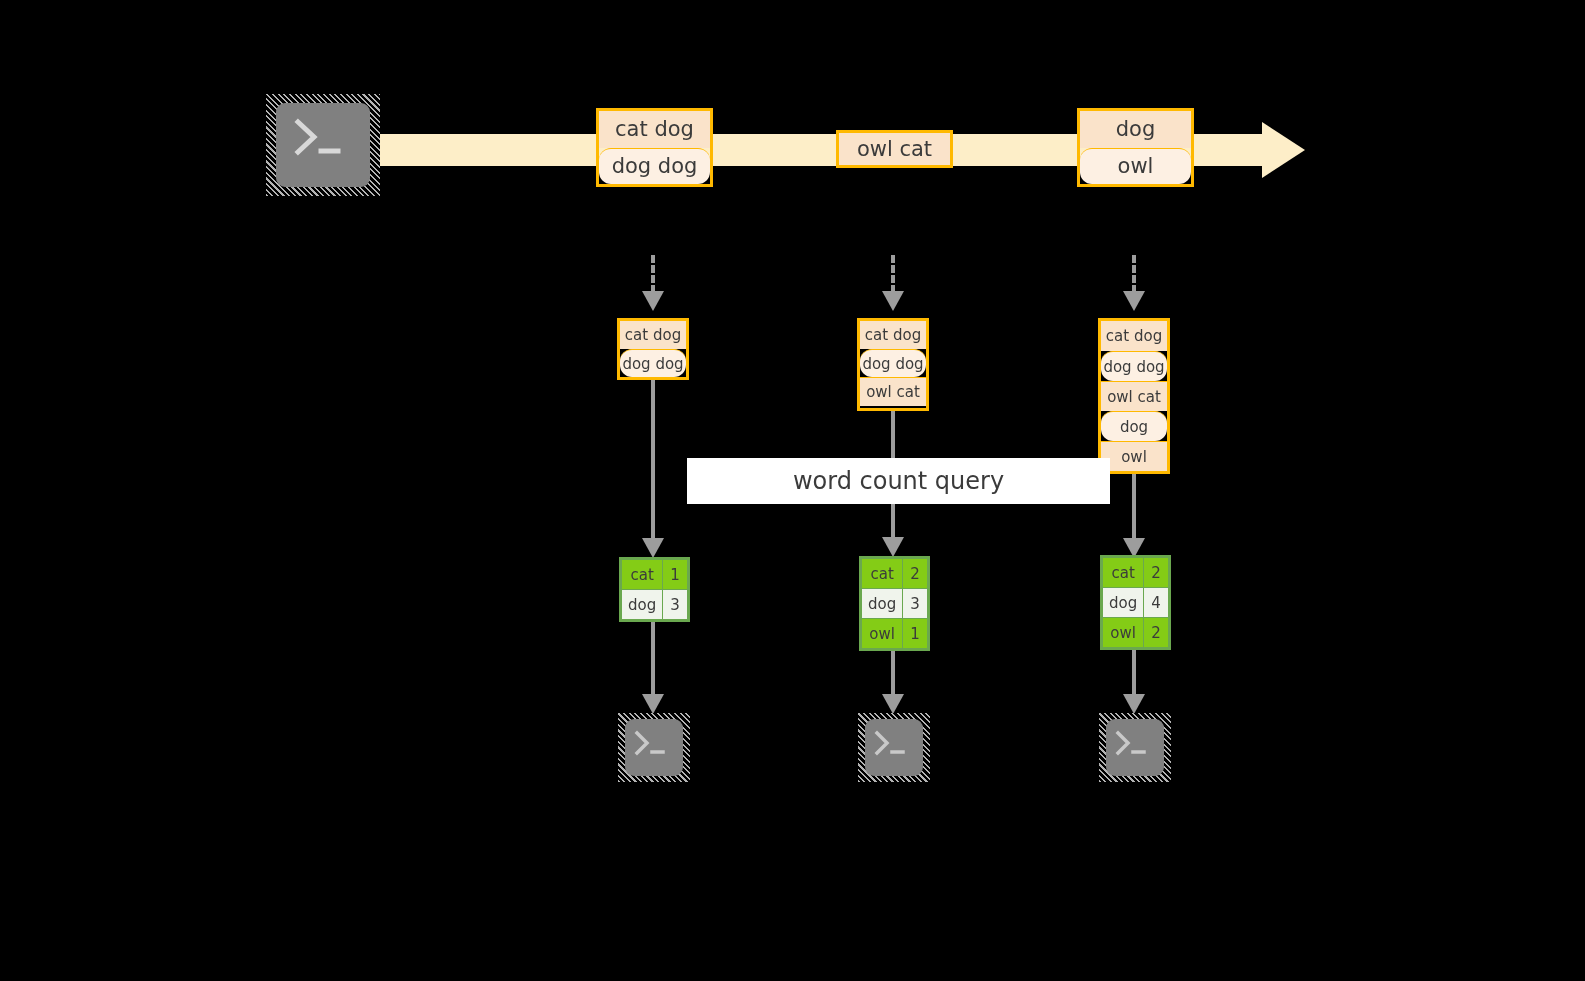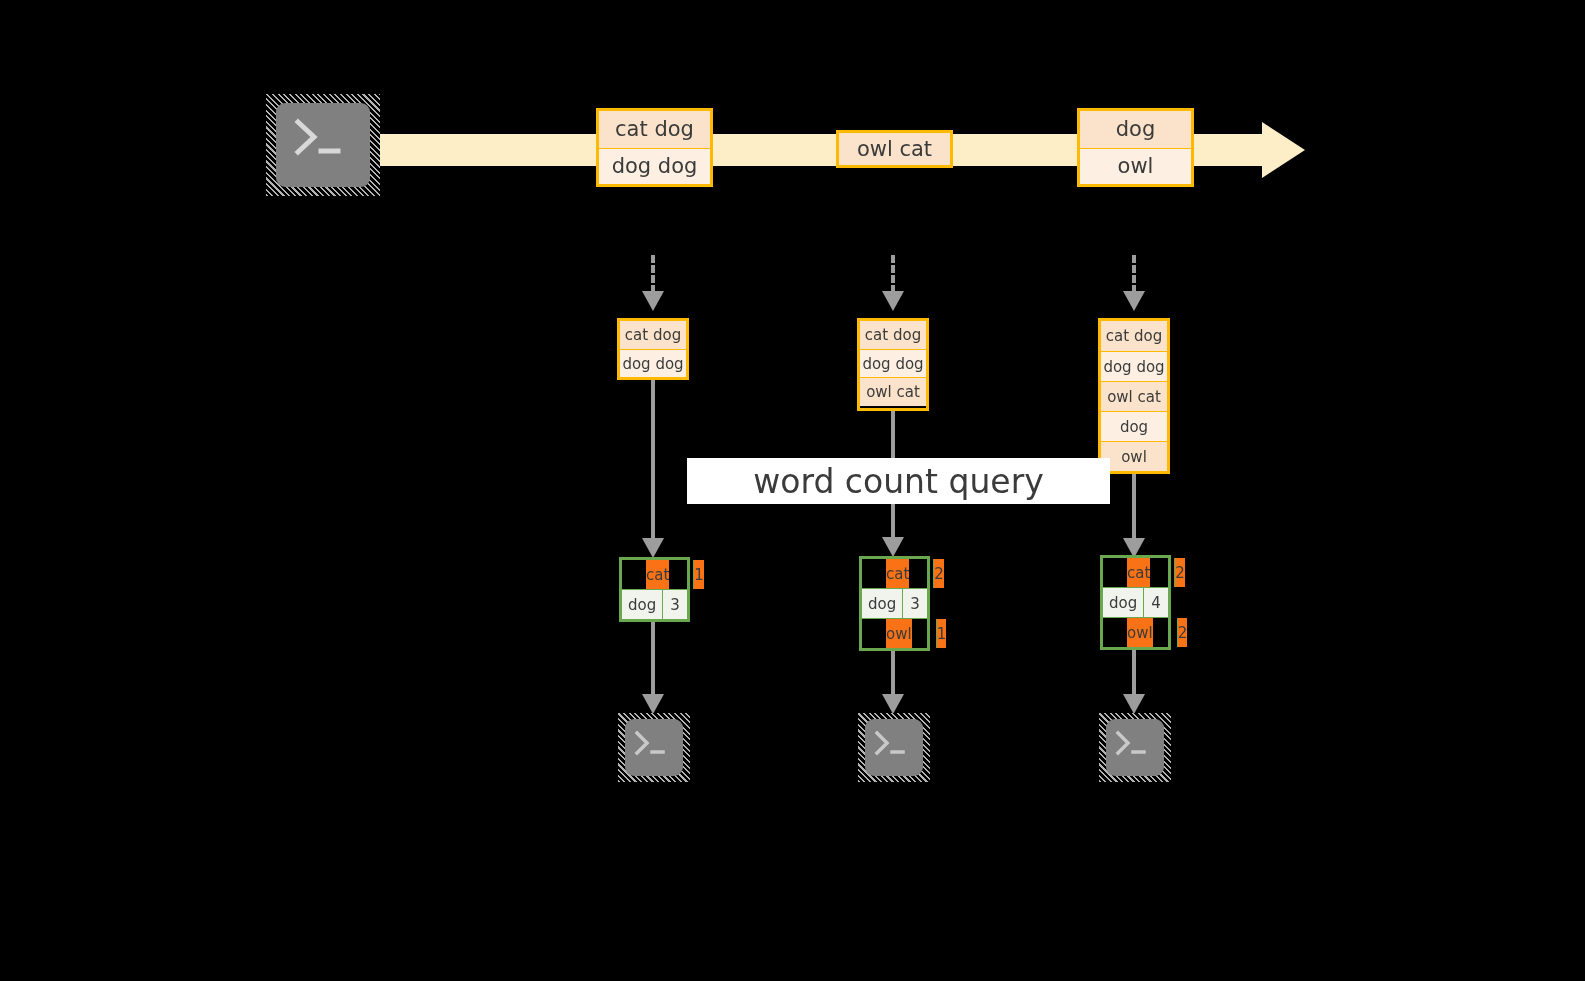--- a/index.html
+++ b/index.html
@@ -23,32 +23,32 @@
   .term svg{position:absolute;}
 
   
   .obox{position:absolute;box-sizing:border-box;border:3px solid #ffb900;
         display:flex;flex-direction:column;}
   .obox .row{box-sizing:border-box;display:flex;align-items:center;
              justify-content:center;color:#3b3b3b;white-space:nowrap;
              border-top:1.5px solid #ffb900;}
   .obox .row:first-child{border-top:none;}
   .obox .row.dark{background:#fae3ca;}
-  .obox .row.light{background:#fdf0e3;}
+  .obox .row.light{background:#fdf0e3;border-radius:12px;}
 
   
   .gtab{position:absolute;box-sizing:border-box;border:3px solid #6aa84f;
         display:flex;flex-direction:column;}
   .gtab .grow{box-sizing:border-box;display:flex;flex:1 1 auto;
               border-top:1.5px solid #6aa84f;}
   .gtab .grow:first-child{border-top:none;}
   .gtab .gw,.gtab .gc{box-sizing:border-box;display:flex;align-items:center;
               justify-content:center;color:#3b3b3b;white-space:nowrap;}
   .gtab .gc{border-left:1.5px solid #6aa84f;}
-  .gtab .grow.dark .gw,.gtab .grow.dark .gc{background:#f97316;margin-left:24px;}
+  .gtab .grow.dark .gw,.gtab .grow.dark .gc{background:#84cc16;}
   .gtab .grow.light .gw,.gtab .grow.light .gc{background:#f0f4ec;}
 
   
   .conn{position:absolute;}
   .conn .line{position:absolute;left:50%;transform:translateX(-50%);
               width:4px;background:#9d9d9d;}
   .conn .line.dash{width:0;border-left:4px dashed #9d9d9d;background:none;}
   .conn .head{position:absolute;left:50%;transform:translateX(-50%);
               width:0;height:0;border-left:11px solid transparent;
               border-right:11px solid transparent;border-top:20px solid #9d9d9d;}
@@ -198,17 +198,17 @@
   </div>
   <div class="term" style="left:1099px;top:713px;width:72px;height:69px;">
     <div class="hatch"></div>
     <div class="body" style="left:7px;top:6px;width:58px;height:57px;"></div>
     <svg width="72" height="69" viewBox="0 0 72 69">
       <path d="M19 20 L29 30 L19 40" fill="none" stroke="#c9c9c9" stroke-width="3.5" stroke-linecap="square"></path>
       <path d="M34 39 L45 39" fill="none" stroke="#c9c9c9" stroke-width="3.5" stroke-linecap="square"></path>
     </svg>
   </div>
 
-  <div class="banner" style="left:687px;top:458px;width:423px;height:46px;font-size:33px;">
+  <div class="banner" style="left:687px;top:458px;width:423px;height:46px;font-size:24px;">
     <span>word count query</span>
   </div>
 
 </div>
 
 </body></html>

